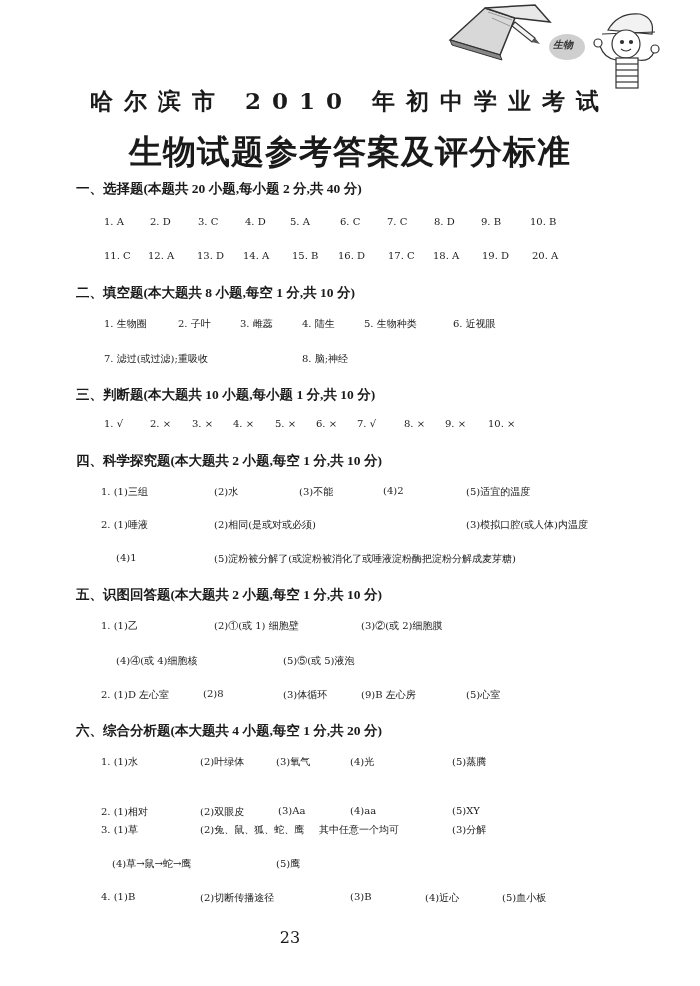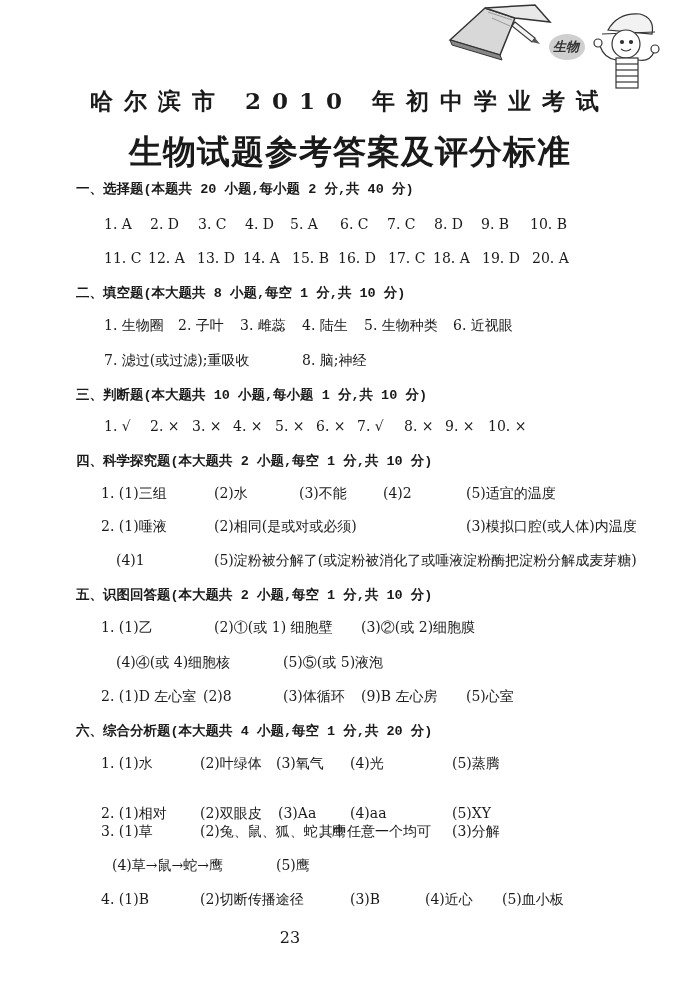--- a/index.html
+++ b/index.html
@@ -4,23 +4,23 @@
 <style>
   html, body { margin: 0; padding: 0; background: #ffffff; }
   body { width: 700px; height: 986px; position: relative; overflow: hidden;
          font-family: "DejaVu Serif", "Liberation Serif", serif; color: #1a1a1a; }
   .abs { position: absolute; white-space: nowrap; }
   .head-illus { position: absolute; left: 440px; top: 0; width: 230px; height: 95px; }
   .title1 { position: absolute; left: 0; width: 700px; top: 86px; text-align: center;
             font-size: 23px; font-weight: bold; letter-spacing: 11px; }
   .title2 { position: absolute; left: 0; width: 700px; top: 130px; text-align: center;
             font-size: 33px; font-weight: bold; letter-spacing: 1px; }
-  .sec { position: absolute; left: 76px; font-family: Liberation Mono, monospace;
+  .sec { position: absolute; left: 76px; font-family: Liberation Serif, serif;
          font-size: 13.5px; font-weight: bold; }
-  .row { position: absolute; left: 0; width: 700px; height: 22px; font-size: 14px; }
+  .row { position: absolute; left: 0; width: 700px; height: 22px; font-size: 10px; }
   .cell { position: absolute; white-space: nowrap; }
   .pagenum { position: absolute; left: 0; width: 580px; text-align: center; top: 928px; font-size: 16px; }
 </style>
 </head>
 <body>
 
 <div class="head-illus">
   <svg width="230" height="95" viewBox="0 0 230 95">
 
     <polygon points="10,40 45,8 75,18 60,55" fill="#d8d8d8" stroke="#333" stroke-width="1.5"></polygon>
@@ -45,21 +45,21 @@
       <line x1="176" y1="64" x2="198" y2="64"></line>
       <line x1="176" y1="70" x2="198" y2="70"></line>
       <line x1="176" y1="76" x2="198" y2="76"></line>
       <line x1="176" y1="82" x2="198" y2="82"></line>
       <path d="M176 60 Q164 58 160 46"></path>
       <circle cx="158" cy="43" r="4" fill="#fff"></circle>
       <path d="M198 60 Q210 62 214 52"></path>
       <circle cx="215" cy="49" r="4" fill="#fff"></circle>
     </g>
   </svg>
-  <span class="abs" style="left:113px;top:38px;font-family:'DejaVu Sans','Liberation Sans',sans-serif;font-size:13px;font-weight:bold;font-style:italic;color:#333;">生物</span>
+  <span class="abs" style="left:113px;top:38px;font-family:'DejaVu Sans','Liberation Sans',sans-serif;font-size:10px;font-weight:bold;font-style:italic;color:#333;">生物</span>
 </div>
 
 <div class="title1">哈尔滨市 2010 年初中学业考试</div>
 <div class="title2">生物试题参考答案及评分标准</div>
 
 <div class="sec" style="top:180px;">一、选择题(本题共 20 小题,每小题 2 分,共 40 分)</div>
 <div class="row" style="top:216px;">
   <span class="cell" style="left:104px">1. A</span>
   <span class="cell" style="left:150px">2. D</span>
   <span class="cell" style="left:198px">3. C</span>

